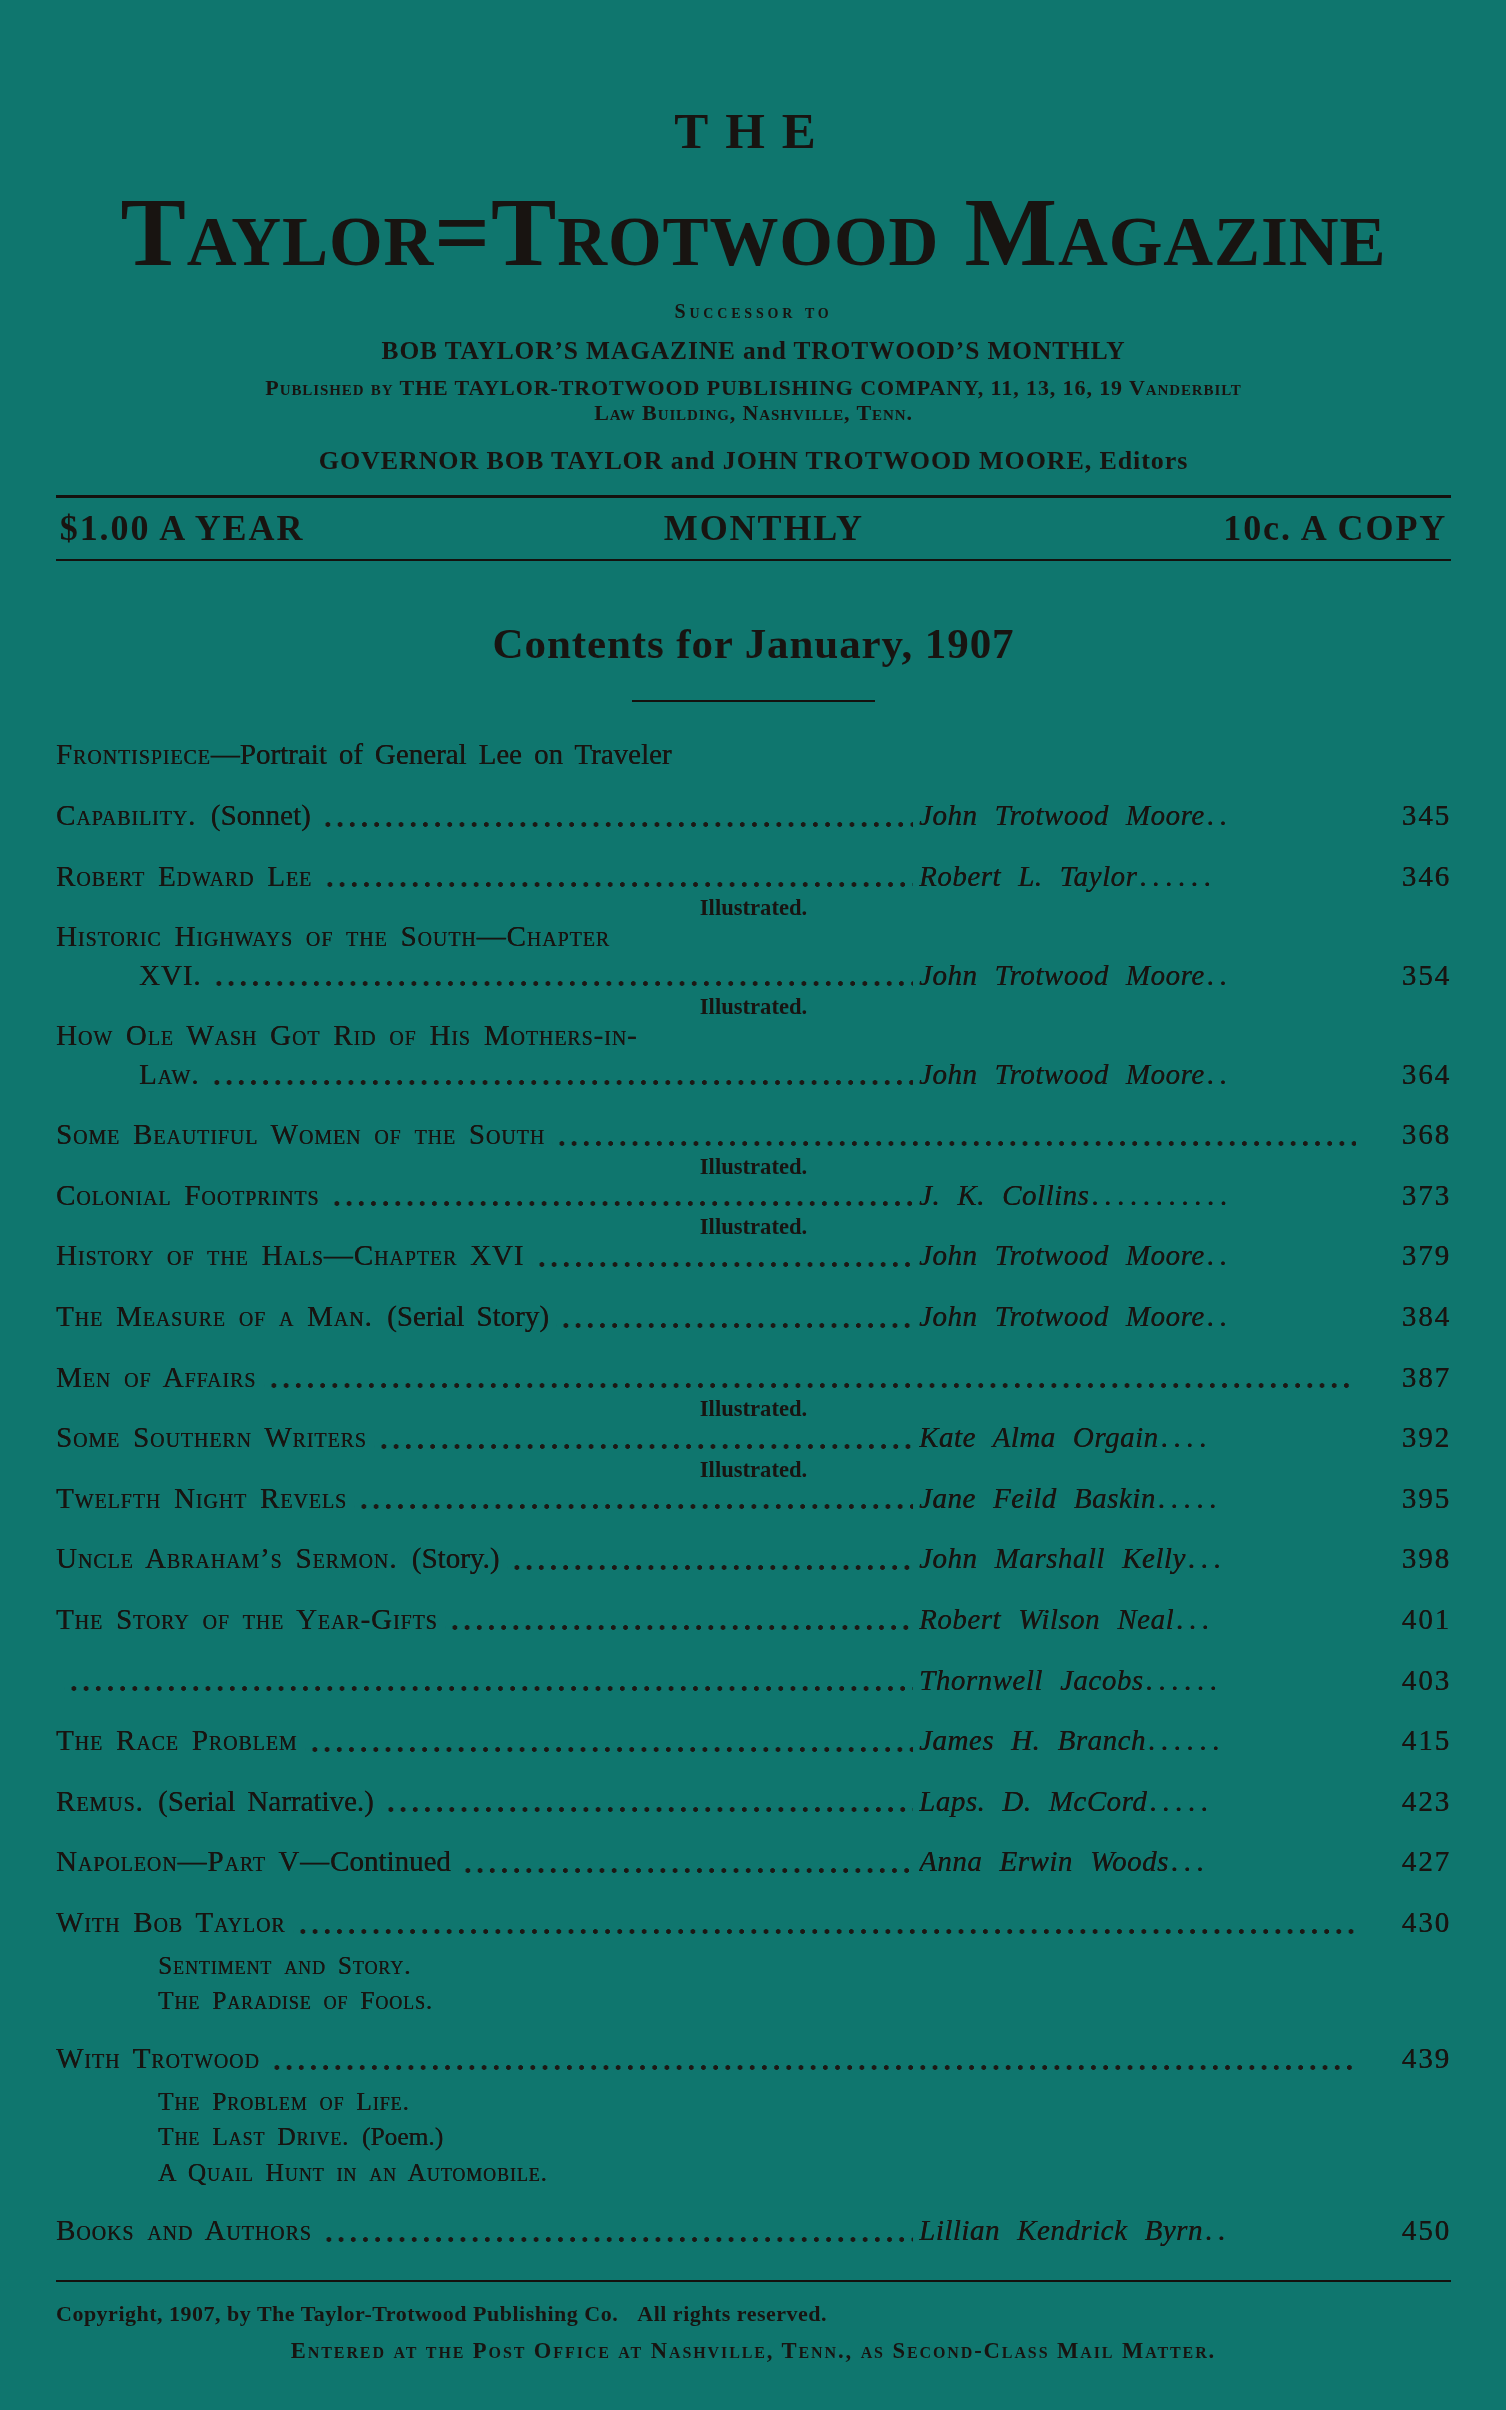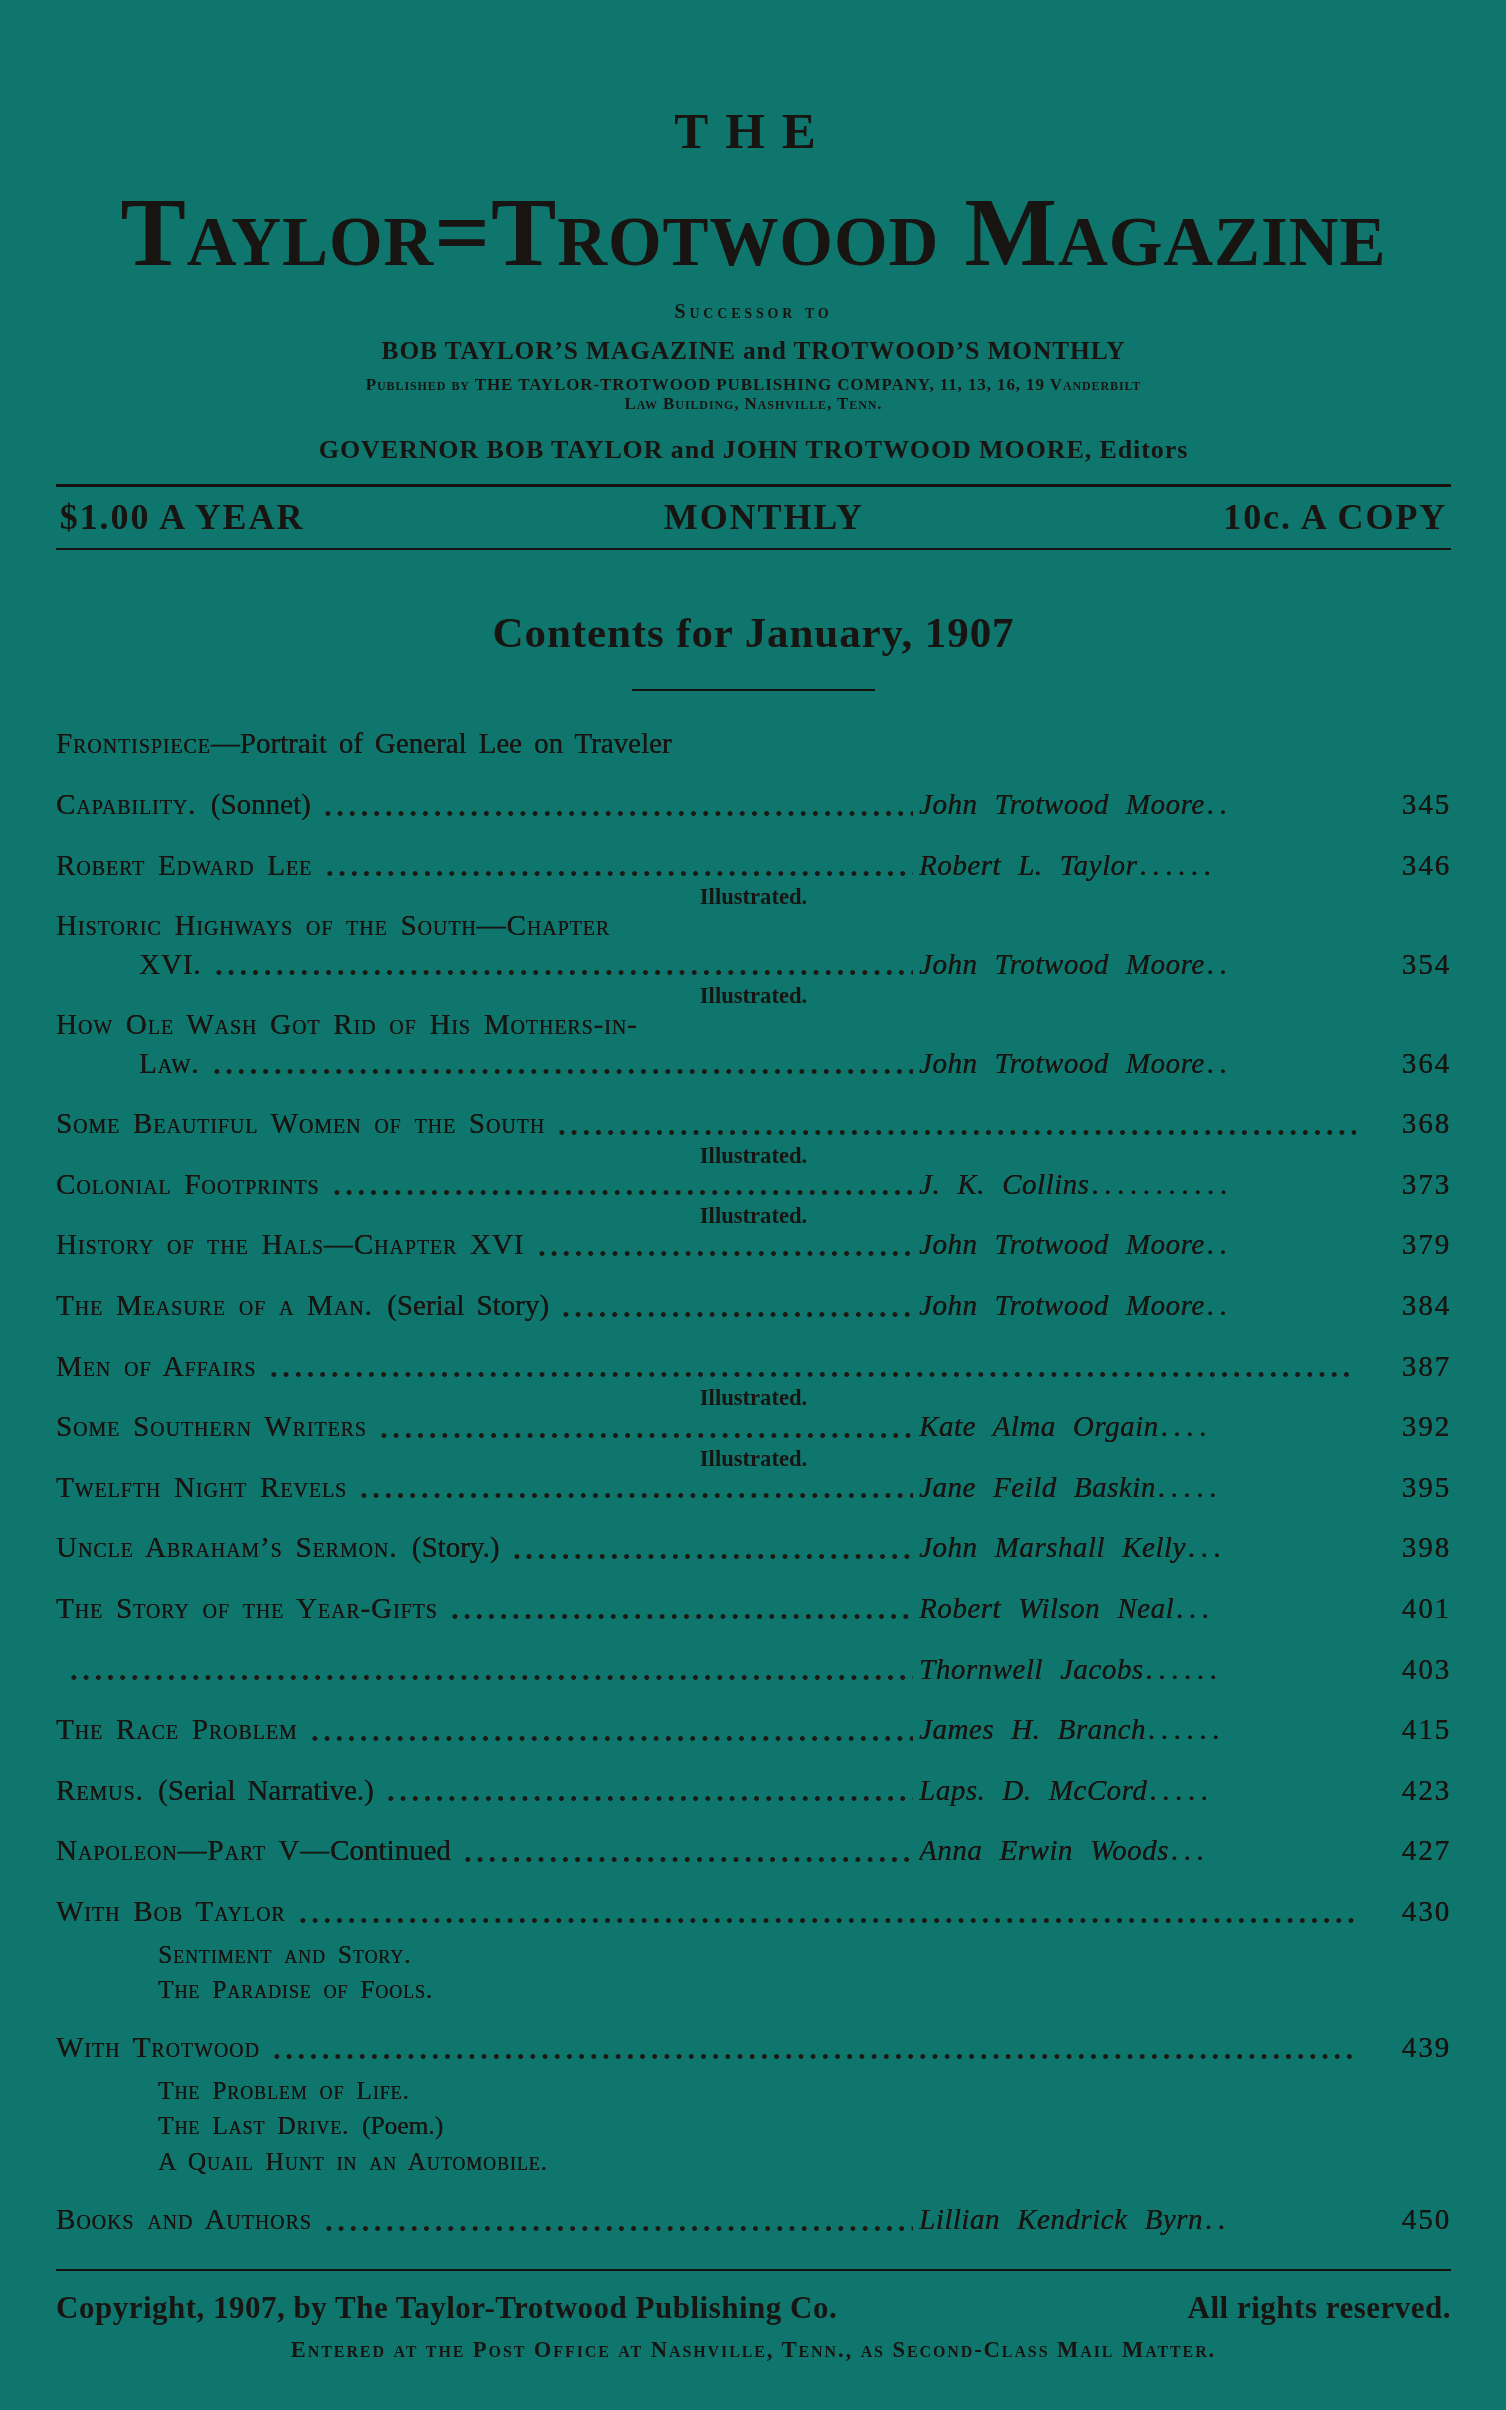--- a/index.html
+++ b/index.html
@@ -27,21 +27,21 @@
   .successor{
     margin-top:19px;text-align:center;
     font-size:20px;font-weight:700;font-variant:small-caps;letter-spacing:3.8px;
   }
   .predecessors{
     margin-top:13px;text-align:center;
     font-size:25.4px;font-weight:700;letter-spacing:0.9px;font-family:Liberation Serif, serif;
   }
   .published{
     margin-top:11.3px;text-align:center;
-    font-size:17px;font-weight:700;font-variant:small-caps;line-height:1.1;letter-spacing:0.9px;
+    font-size:22px;font-weight:700;font-variant:small-caps;line-height:1.1;letter-spacing:0.9px;
   }
   .published + .published{margin-top:0;}
   .editors{
     margin-top:21px;text-align:center;
     font-size:26px;font-weight:700;letter-spacing:0.9px;
   }
   .rule{border:0;border-top:2.8px solid #14110e;}
   .rule-thick{margin-top:19px;border-top-width:3.8px;}
   .price-bar{
     display:flex;justify-content:space-between;align-items:baseline;
@@ -84,22 +84,22 @@
   .illustrated{
     text-align:center;font-size:22.6px;font-weight:700;
     margin-top:1.9px;margin-bottom:-28px;line-height:1.15;
     text-shadow:none;word-spacing:normal;
   }
   .toc-sub{margin-left:102px;margin-top:5.6px;font-size:25.4px;}
   .toc-row + .toc-sub{margin-top:11.3px;}
   
   .footer-rule{margin-top:32px;}
   .footer-line{
-    display:flex;justify-content:space-between;align-items:baseline;
-    margin-top:19px;font-size:31px;font-weight:700;letter-spacing:0.5px;
+    display:flex;align-items:baseline;
+    margin-top:19px;font-size:22px;font-weight:700;letter-spacing:0.5px;gap:19px;
   }
   .entered{
     margin-top:11.3px;text-align:center;
     font-size:22.6px;font-weight:700;font-variant:small-caps;letter-spacing:1.9px;
   }
 </style>
 </head>
 <body>
 
 <div class="page">

